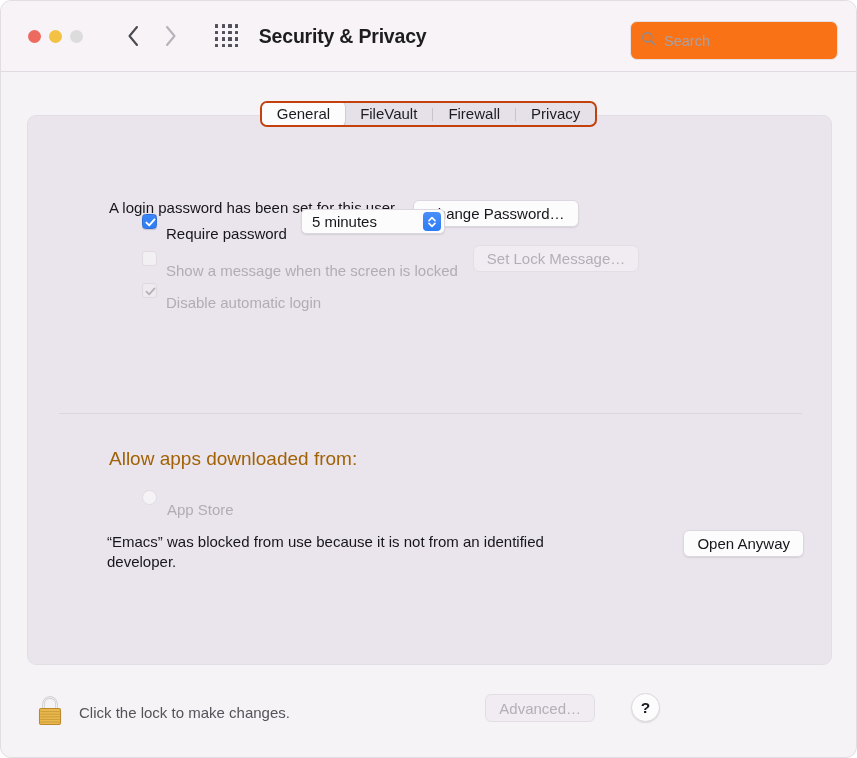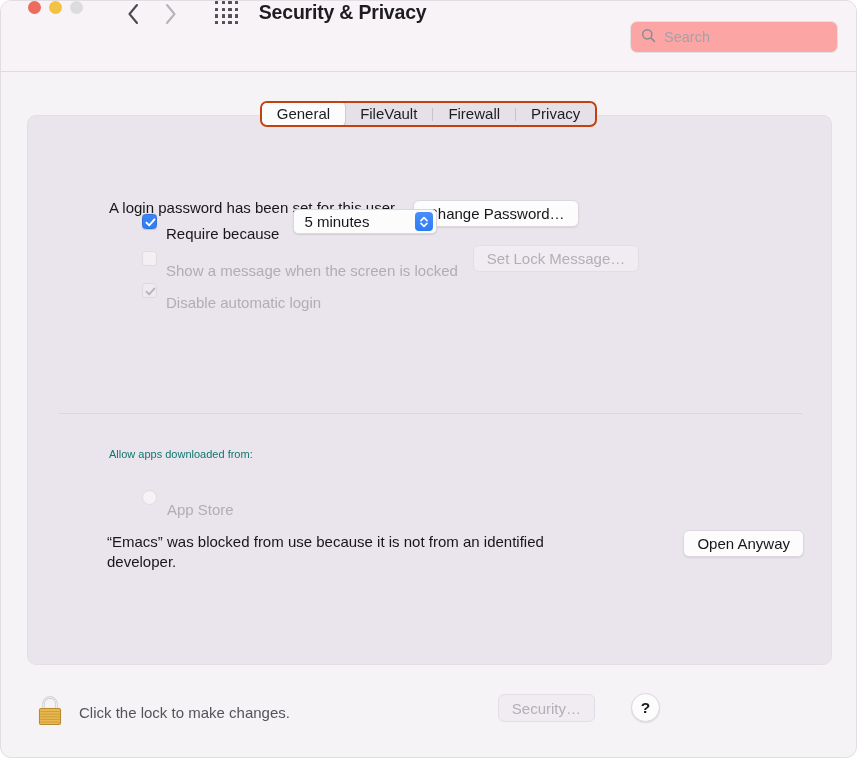--- a/index.html
+++ b/index.html
@@ -23,21 +23,21 @@
     border: 1px solid #e2dde3;
   }
 
   
   .titlebar {
     position: relative;
     height: 71px;
     background: #f7f3f7;
     border-bottom: 1px solid #e0dbe2;
     display: flex;
-    align-items: flex-start;
+    align-items: center;
     padding: 0 18px;
   }
 
   .traffic-lights {
     display: flex;
     align-items: center;
     gap: 8px;
     margin-left: 9px;
   }
   .light {
@@ -82,22 +82,22 @@
     font-weight: bold;
     color: #1d1c20;
     letter-spacing: -0.2px;
   }
 
   .search-box {
     position: absolute;
     right: 18px;
     top: 20px;
     width: 208px;
-    height: 32px;
-    background: #fca5a5;
+    height: 39px;
+    background: #f97316;
     border: 1px solid #e5e0e6;
     border-radius: 7px;
     display: flex;
     align-items: center;
     padding: 0 10px;
   }
   .search-box .mag { flex: 0 0 auto; margin-right: 8px; display:block; }
   .search-input {
     border: none;
     outline: none;
@@ -278,22 +278,22 @@
     top: 297px;
     width: 743px;
     height: 1px;
     background: #dcd6de;
   }
 
   .section-title {
     position: absolute;
     left: 81px;
     top: 332px;
-    font-size: 11px;
-    color: #0f766e;
+    font-size: 19px;
+    color: #a16207;
   }
 
   .blocked-text {
     position: absolute;
     left: 79px;
     top: 416px;
     width: 450px;
     font-size: 15px;
     line-height: 20px;
     color: #17161a;
@@ -426,21 +426,21 @@
       <span class="label-text">A login password has been set for this user</span>
       <button class="btn" style="margin-left:18px;margin-top:36px;">Change Password…</button>
     </div>
 
     <div class="row" style="left:114px; top:85px;">
       <span class="cbox on">
         <svg width="15" height="15" viewBox="0 0 15 15">
           <path d="M3.4 7.6 L6.2 10.4 L11.5 4.4" fill="none" stroke="#ffffff" stroke-width="1.9" stroke-linecap="round" stroke-linejoin="round"></path>
         </svg>
       </span>
-      <span class="label-text" style="margin-left:9px;">Require because</span>
+      <span class="label-text" style="margin-left:9px;">Require password</span>
       <span class="popup" style="margin-left:14px;">
         <span class="popup-value">5 minutes</span>
         <span class="stepper">
           <svg width="12" height="14" viewBox="0 0 12 14">
             <path d="M3 5.6 L6 2.7 L9 5.6" fill="none" stroke="#ffffff" stroke-width="1.6" stroke-linecap="round" stroke-linejoin="round"></path>
             <path d="M3 8.4 L6 11.3 L9 8.4" fill="none" stroke="#ffffff" stroke-width="1.6" stroke-linecap="round" stroke-linejoin="round"></path>
           </svg>
         </span>
       </span>
     </div>
@@ -487,18 +487,18 @@
           <line x1="7.4" y1="21.2" x2="26.6" y2="21.2"></line>
           <line x1="7.4" y1="23.8" x2="26.6" y2="23.8"></line>
           <line x1="7.4" y1="26.4" x2="26.6" y2="26.4"></line>
           <line x1="7.4" y1="29.0" x2="26.6" y2="29.0"></line>
         </g>
       </svg>
     </span>
 
     <span class="lock-caption">Click the lock to make changes.</span>
 
-    <button class="btn disabled advanced-btn">Security…</button>
+    <button class="btn disabled advanced-btn">Advanced…</button>
 
     <span class="help-btn">?</span>
   </div>
 
 </div>
 
 </body></html>

